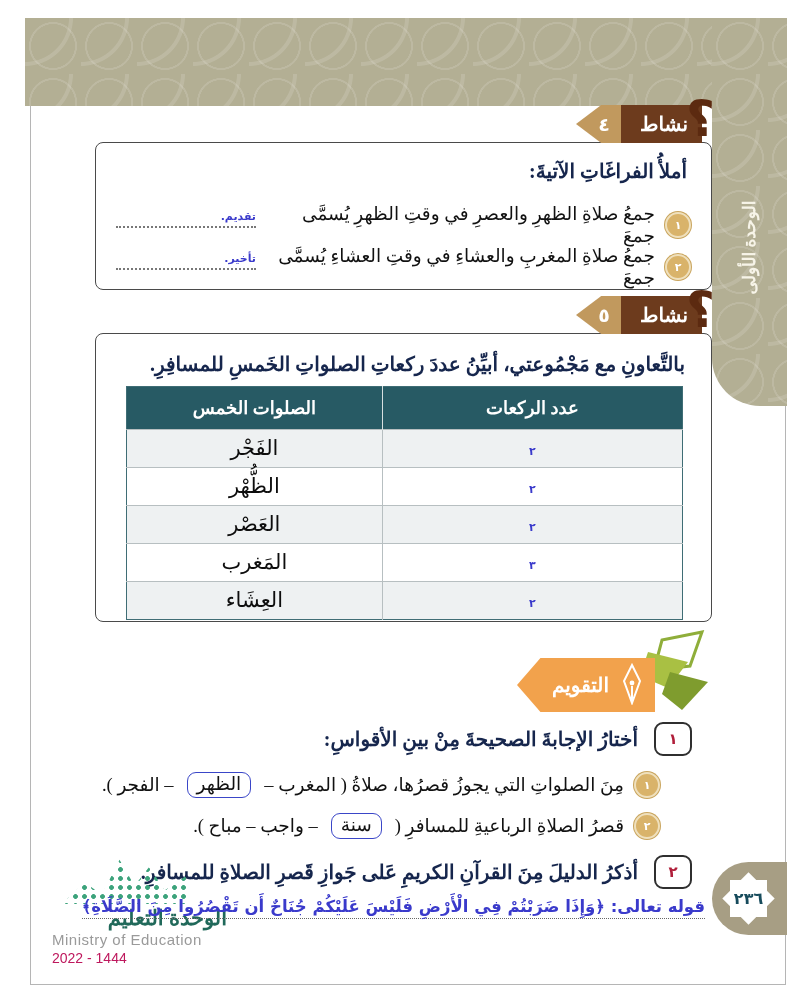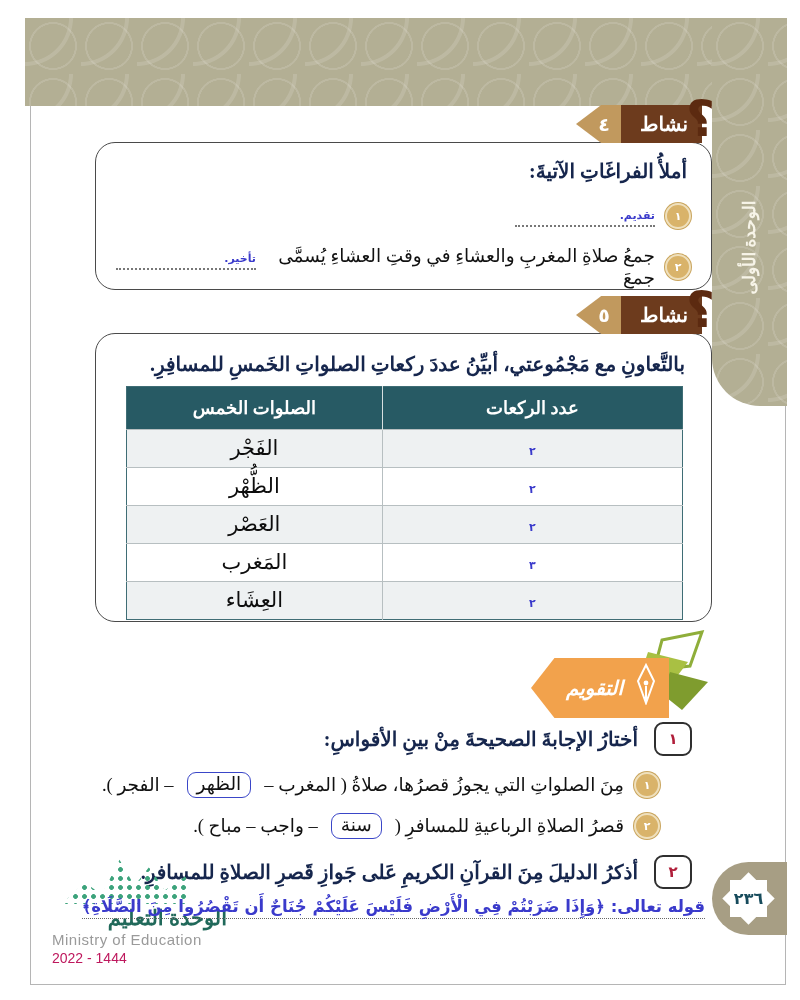--- a/index.html
+++ b/index.html
@@ -27,21 +27,21 @@
        clip-path:polygon(0 50%,20% 0,100% 0,100% 100%,20% 100%);
        background:linear-gradient(to right,var(--tag-gold) 0 36%,var(--tag-brown) 36%);
        z-index:5;display:flex;align-items:center;}
   .tag .num{position:absolute;left:11px;width:34px;text-align:center;color:#fff;
             font-size:19px;font-weight:bold;font-family:"DejaVu Sans",sans-serif;}
   .tag .lbl{position:absolute;right:14px;color:#fff;font-size:20px;font-weight:bold;}
   .qmark{position:absolute;font-size:50px;font-weight:bold;color:#5c2a10;z-index:6;
          font-family:"DejaVu Sans",sans-serif;line-height:1;}
   
   .abox{position:absolute;left:95px;width:617px;background:#fff;border:1.6px solid #4a4a4a;
-        border-radius:20px;box-sizing:border-box;z-index:4;}
+        border-radius:8px;box-sizing:border-box;z-index:4;}
   .abox-heading{position:absolute;right:24px;color:var(--navy);font-size:20px;font-weight:bold;}
   .fill-row{position:absolute;right:20px;left:20px;display:flex;align-items:baseline;gap:10px;
             font-size:18.5px;color:#111;}
   .medallion{flex:0 0 auto;width:22px;height:22px;border-radius:50%;background:#d9b36a;
              border:2px solid #efe0bd;box-shadow:0 0 0 1px #c9a45c;color:#fff;font-size:11px;
              font-weight:bold;display:flex;align-items:center;justify-content:center;
              align-self:center;font-family:"DejaVu Sans",sans-serif;}
   .answer-line{display:inline-block;min-width:140px;border-bottom:2px dotted #777;
                text-align:start;padding-bottom:1px;}
   .hand{color:var(--blue);font-weight:bold;font-family:"DejaVu Sans",sans-serif;font-size:11px;}
@@ -54,23 +54,23 @@
   .ptable td{height:35px;text-align:center;border-top:1px solid #b7bfc1;
              border-left:1px solid #b7bfc1;}
   .ptable td:last-child{border-left:none;margin-top:32px;}
   .ptable tr.odd td{background:#eef1f2;}
   .ptable tr.even td{background:#fff;}
   .col-count{width:54%;}
   .col-prayer{width:46%;}
   .prayer-name{font-size:21px;color:#0d0d0d;}
   .count-val{font-size:19px;}
   
-  .eval-banner{position:absolute;left:531px;top:658px;width:138px;height:60px;
+  .eval-banner{position:absolute;left:517px;top:658px;width:138px;height:54px;
       clip-path:polygon(0 50%,17% 0,100% 0,100% 100%,17% 100%);background:var(--orange);
-      z-index:3;display:flex;align-items:center;font-style:italic;}
+      z-index:3;display:flex;align-items:center;}
   .eval-banner .lbl{position:absolute;right:46px;color:#fff;font-size:20px;font-weight:bold;}
   .nib{position:absolute;right:10px;top:5px;}
   .deco-leaves{position:absolute;left:612px;top:630px;z-index:2;}
   
   .qrow{position:absolute;left:60px;width:632px;display:flex;align-items:center;gap:16px;}
   .qnum-box{flex:0 0 auto;width:34px;height:30px;border:2px solid #2f2f2f;border-radius:9px;
             display:flex;align-items:center;justify-content:center;color:var(--red);
             font-size:15px;font-weight:bold;background:#fff;
             font-family:"DejaVu Sans",sans-serif;}
   .qtext{color:var(--navy);font-size:20px;font-weight:bold;}
@@ -118,20 +118,21 @@
   <div class="tag" style="left:576px;top:105px;">
     <span class="num">٤</span>
     <span class="lbl">نشاط</span>
   </div>
   <span class="qmark" style="left:686px;top:94px;">؟</span>
 
   <div class="abox" style="top:142px;height:148px;">
     <div class="abox-heading" style="top:16px;">أملأُ الفراغَاتِ الآتيةَ:</div>
     <div class="fill-row" style="top:60px;">
       <span class="medallion">١</span>
+      <span>جمعُ صلاةِ الظهرِ والعصرِ في وقتِ الظهرِ يُسمَّى جمعَ</span>
       <span class="answer-line"><span class="hand">تقديم.</span></span>
     </div>
     <div class="fill-row" style="top:102px;">
       <span class="medallion">٢</span>
       <span>جمعُ صلاةِ المغربِ والعشاءِ في وقتِ العشاءِ يُسمَّى جمعَ</span>
       <span class="answer-line"><span class="hand">تأخير.</span></span>
     </div>
   </div>
 
   <div class="tag" style="left:576px;top:296px;">

